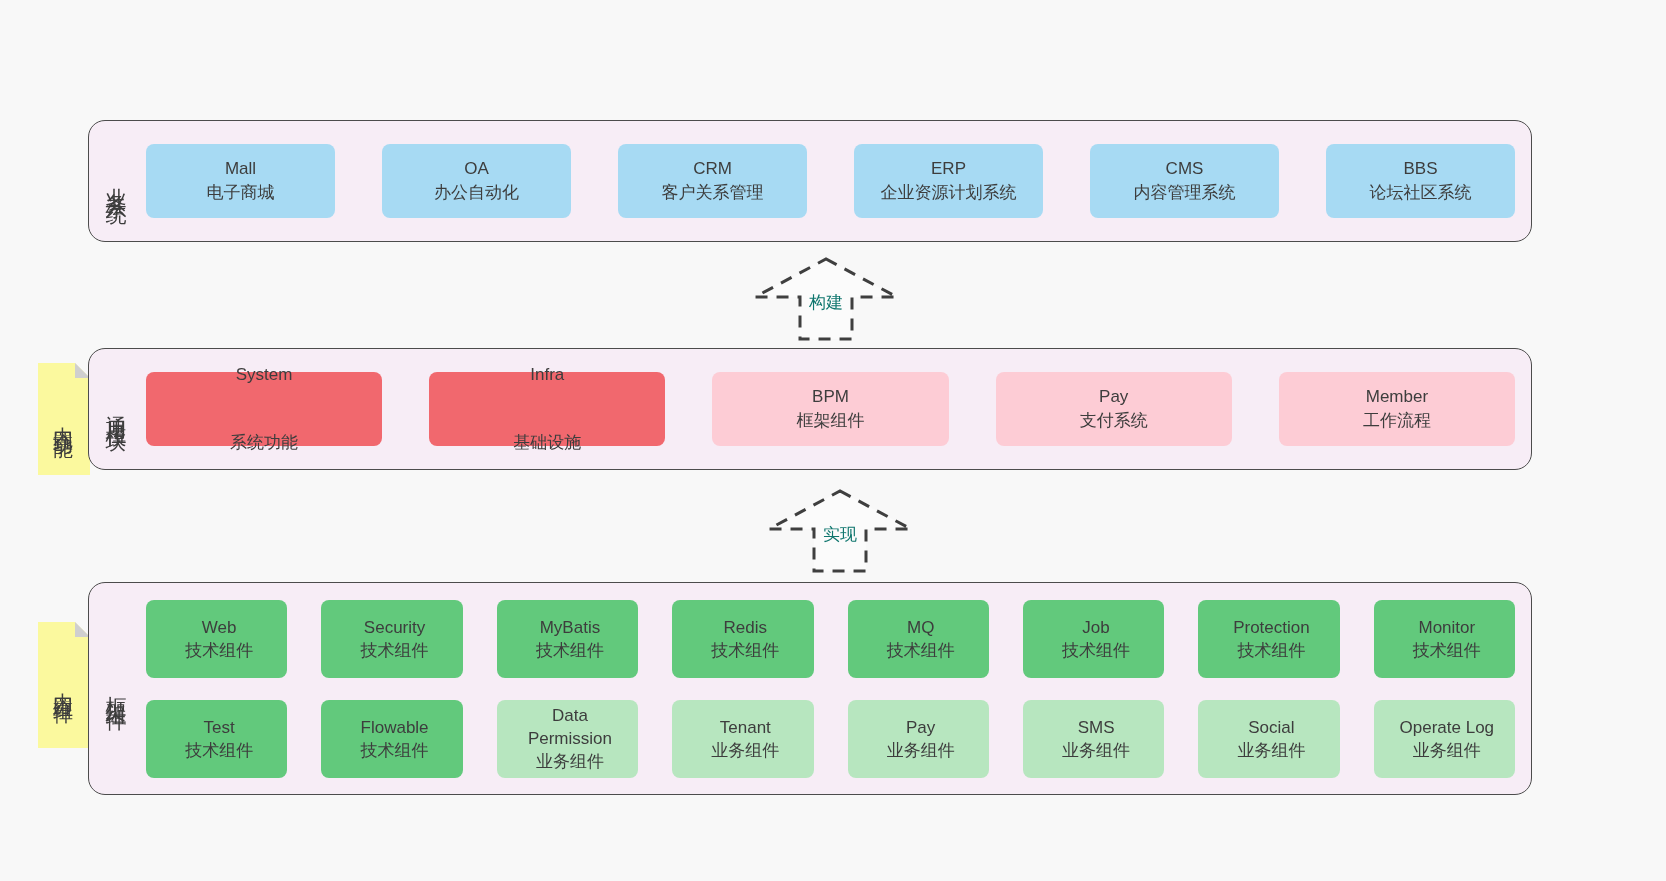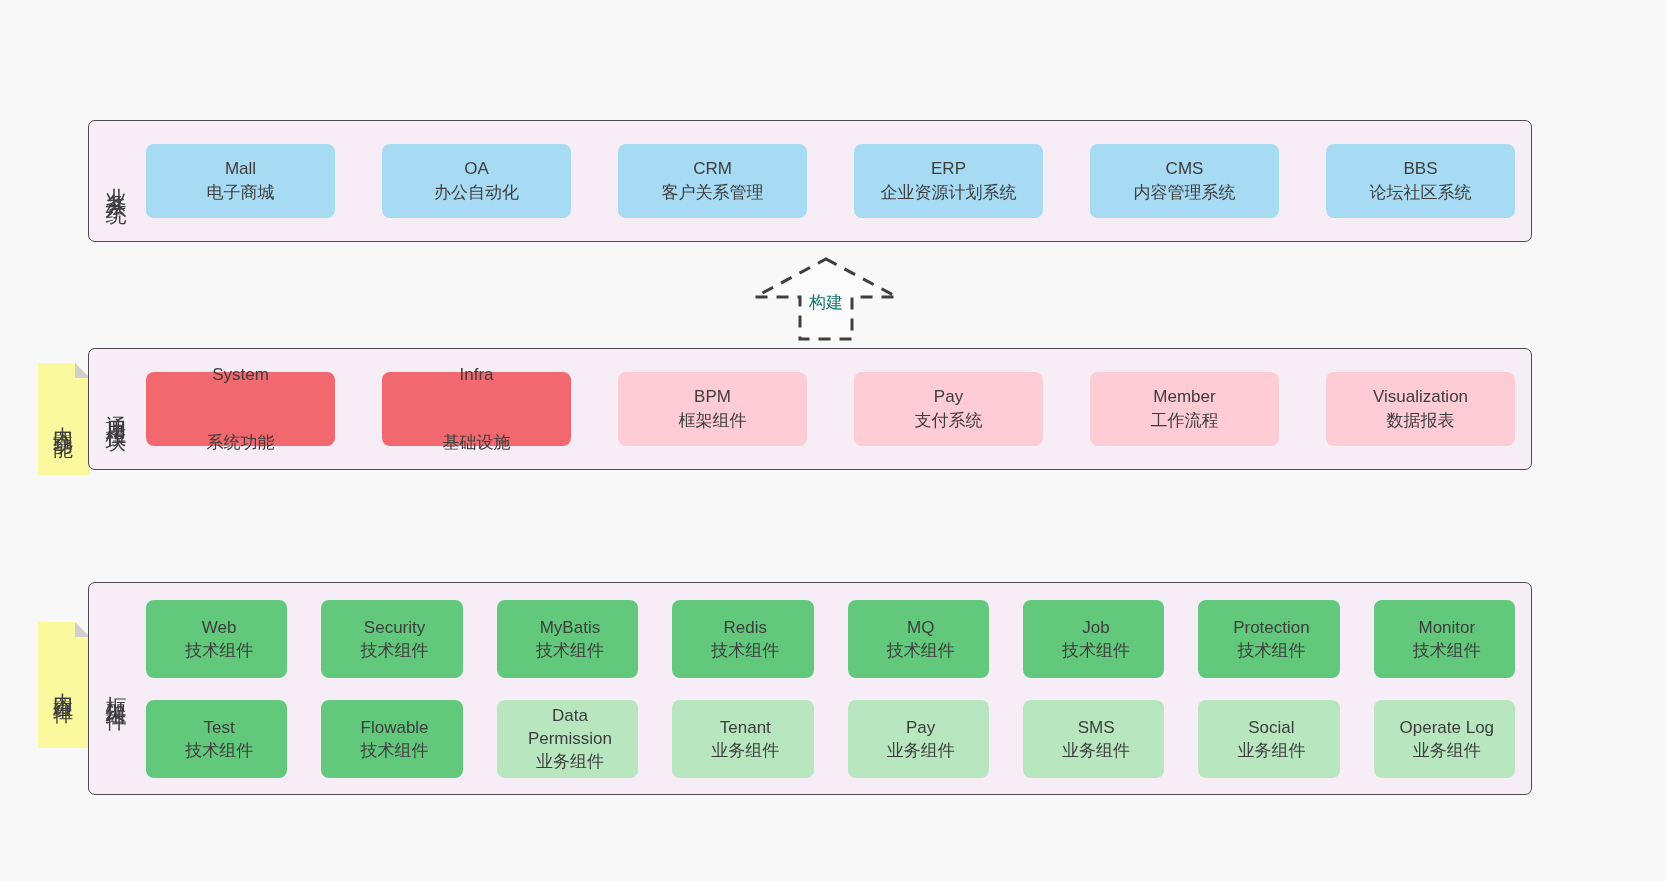--- a/index.html
+++ b/index.html
@@ -13,21 +13,21 @@
     width:1666px;height:881px;
     background:#f8f8f8;
     overflow:hidden;
   }
   
   .band{
     position:absolute;
     left:88px;width:1444px;
     background:#f7edf6;
     border:1.6px solid #4c4c4c;
-    border-radius:7px;
+    border-radius:17px;
     box-sizing:border-box;
     z-index:2;
   }
   .band-label{
     position:absolute;
     left:13px;top:50%;
     transform:translateY(-50%);
     writing-mode:vertical-rl;
     text-orientation:upright;
     font-size:21px;
@@ -180,27 +180,29 @@
         <div>框架组件</div>
       </div>
       <div class="box c-pink">
         <div>Pay</div>
         <div>支付系统</div>
       </div>
       <div class="box c-pink">
         <div>Member</div>
         <div>工作流程</div>
       </div>
-      <div class="box c-pink">
-        <div>Visualization</div>
-        <div>数据报表</div>
-      </div>
     </div>
   </div>
 
+  <div class="arrow" style="left:765px;top:487px;">
+    <svg width="150" height="88" viewBox="0 0 150 88">
+      <polygon points="75,4 146,42 101,42 101,84 49,84 49,42 4,42" fill="#fbfbfb" stroke="#3f3f3f" stroke-width="3" stroke-dasharray="12 9"></polygon>
+    </svg>
+    <span class="arrow-label">实现</span>
+  </div>
 
   <div class="sticky" style="left:38px;top:622px;height:126px;">
     <span class="sticky-label">内置组件</span>
     <span class="sticky-fold"></span>
   </div>
 
   <div class="band" style="top:582px;height:213px;">
     <div class="band-label">框架组件</div>
     <div class="band3-rows">
       <div class="row8">

